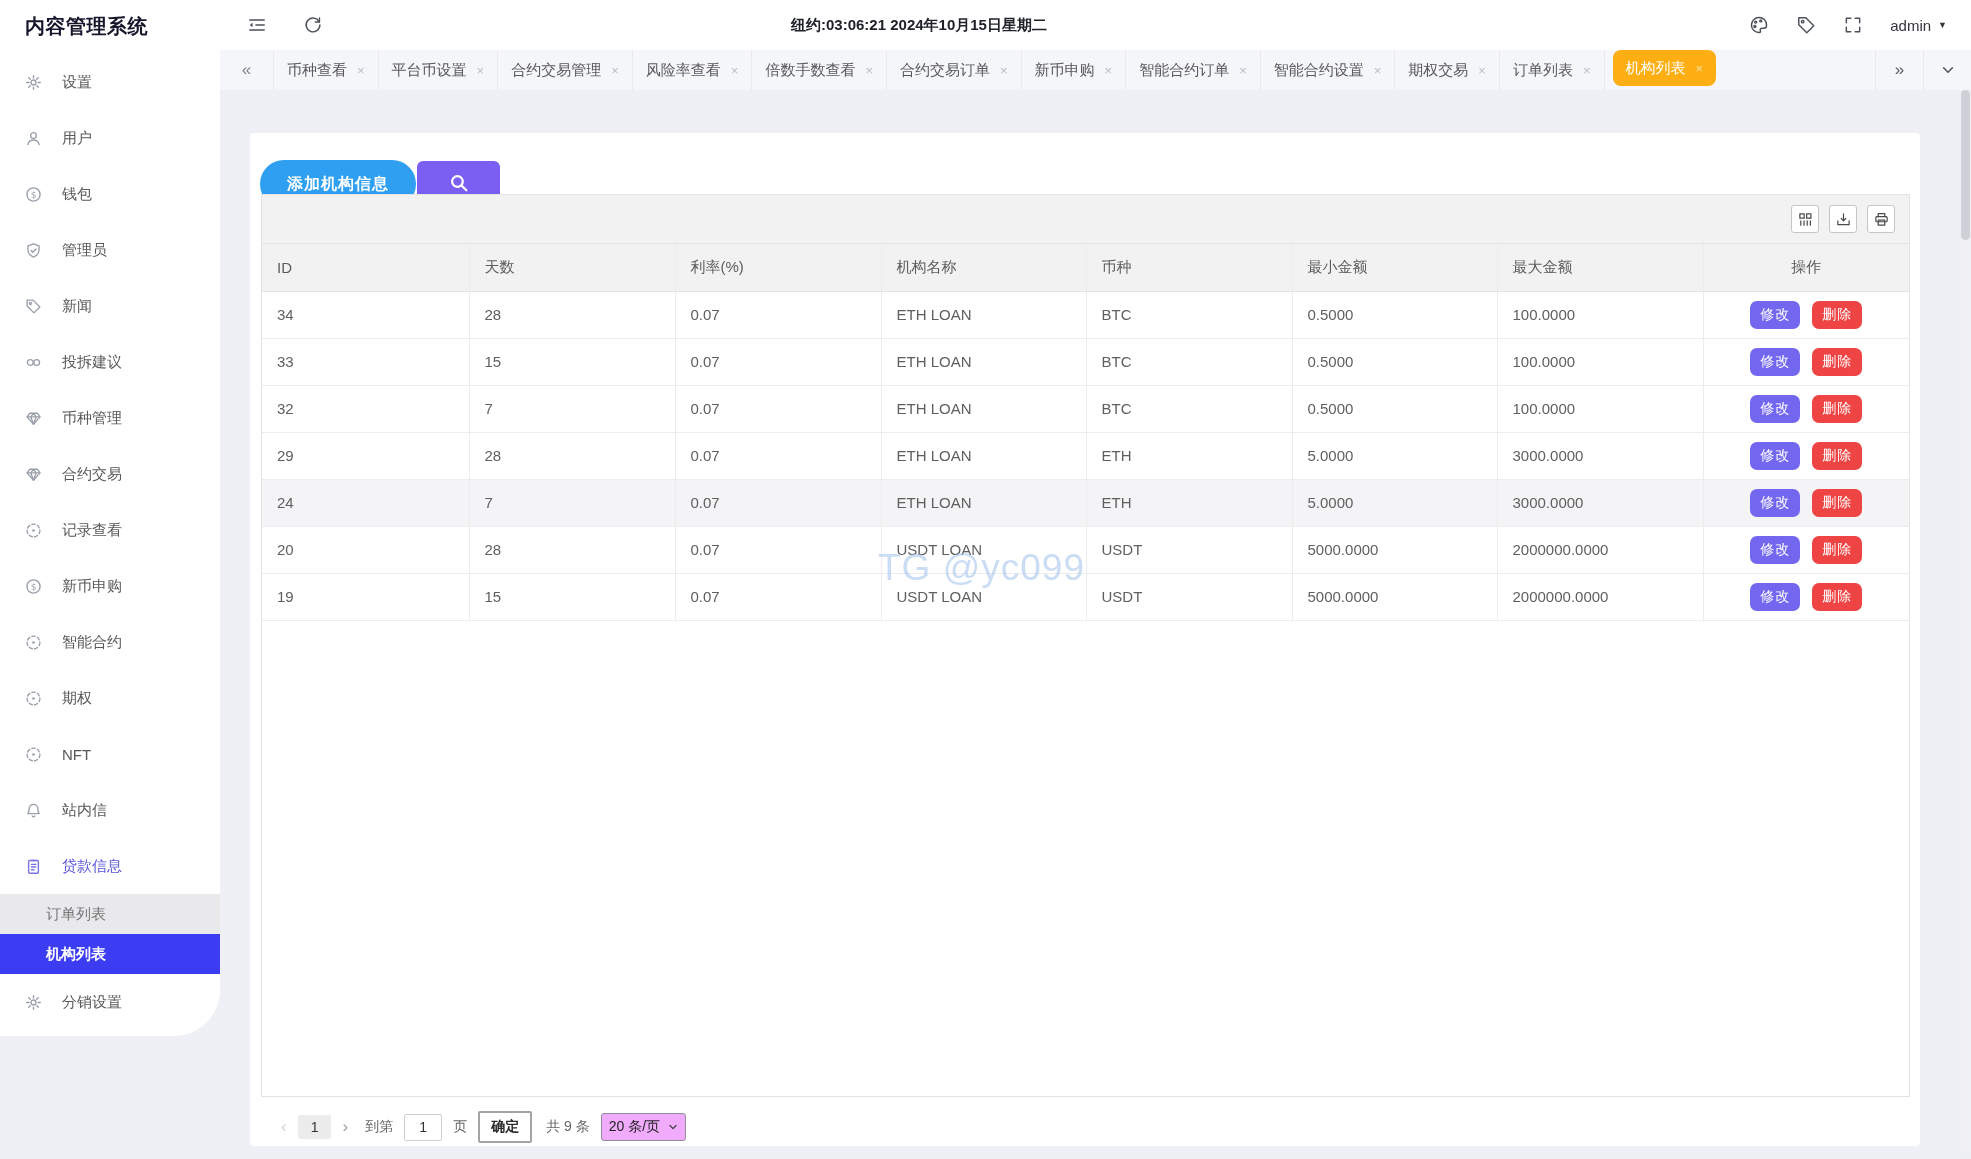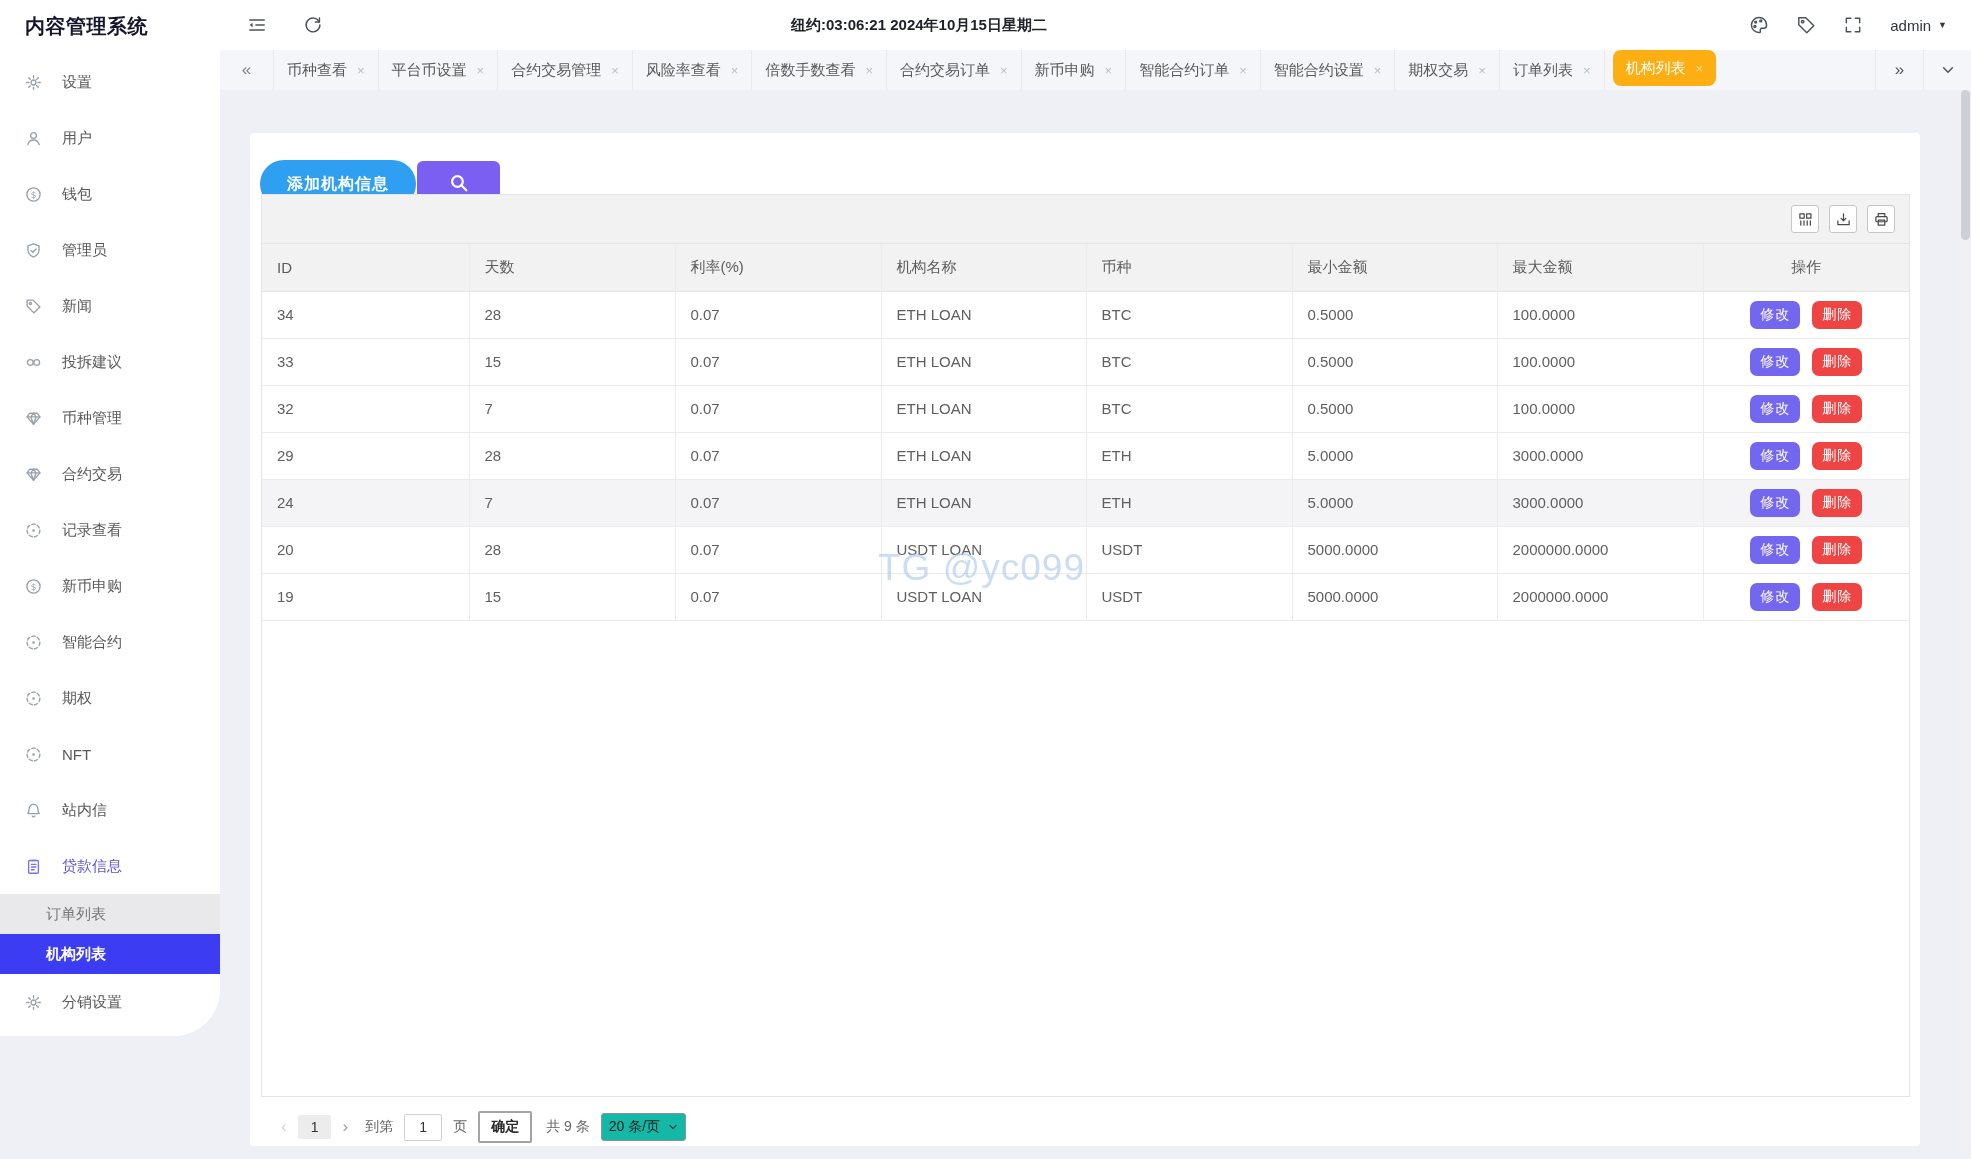--- a/index.html
+++ b/index.html
@@ -62,21 +62,21 @@
   .act-del { background:#ef4444; }
 
   
   .pagination { position:absolute; left:11px; top:974px; height:40px; display:flex; align-items:center; font-size:14px; color:#666; padding-left:20px; gap:11px; }
   .pg-arrow { font-size:17px; cursor:pointer; }
   .pg-prev { color:#cfd1d7; }
   .pg-next { color:#9b9da3; }
   .pg-cur { background:#ececec; border-radius:2px; padding:4px 13px; color:#333; cursor:default; }
   .pg-input { width:38px; height:27px; border:1px solid #d0d0d0; border-radius:2px; text-align:center; font-size:14px; color:#333; font-family:inherit; }
   .pg-ok { background:#fff; border:2px solid #a3a3a3; border-radius:2px; padding:5px 11px; font-size:14px; font-weight:600; color:#2b2b2b; cursor:pointer; font-family:inherit; }
-  .pg-select { display:flex; align-items:center; gap:8px; border:1px solid #8f8f9a; border-radius:3px; background:#14b8a6; padding:4px 7px; color:#1e1e1e; cursor:pointer; }
+  .pg-select { display:flex; align-items:center; gap:8px; border:1px solid #8f8f9a; border-radius:3px; background:#f0abfc; padding:4px 7px; color:#1e1e1e; cursor:pointer; }
   .pg-select svg { width:10px; height:10px; color:#333; }
 
   
   .watermark { position:absolute; left:878px; top:547px; font-size:37px; color:rgba(166,198,236,.6); letter-spacing:1px; z-index:6; pointer-events:none; }
   .vscroll { position:absolute; right:1px; top:90px; width:9px; height:1062px; background:#f1f1f3; border-radius:5px; z-index:8; }
   .vthumb { width:9px; height:150px; background:#cdd0d7; border-radius:5px; cursor:pointer; }
   svg { fill:none; stroke:currentColor; stroke-width:1.3; stroke-linecap:round; stroke-linejoin:round; }
 </style>
 </head>
 <body>

